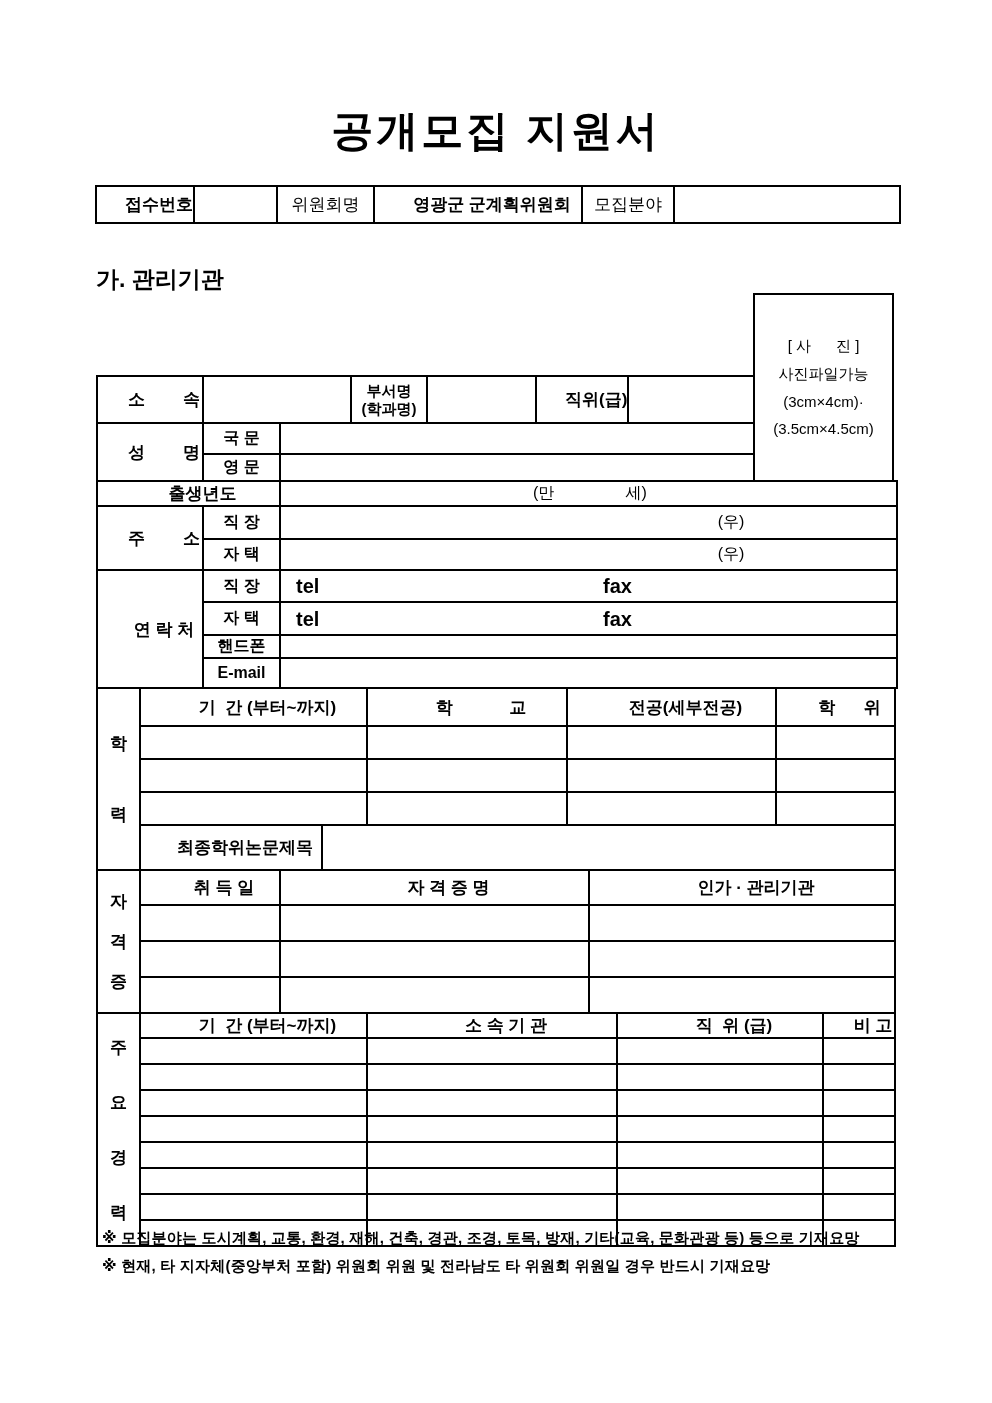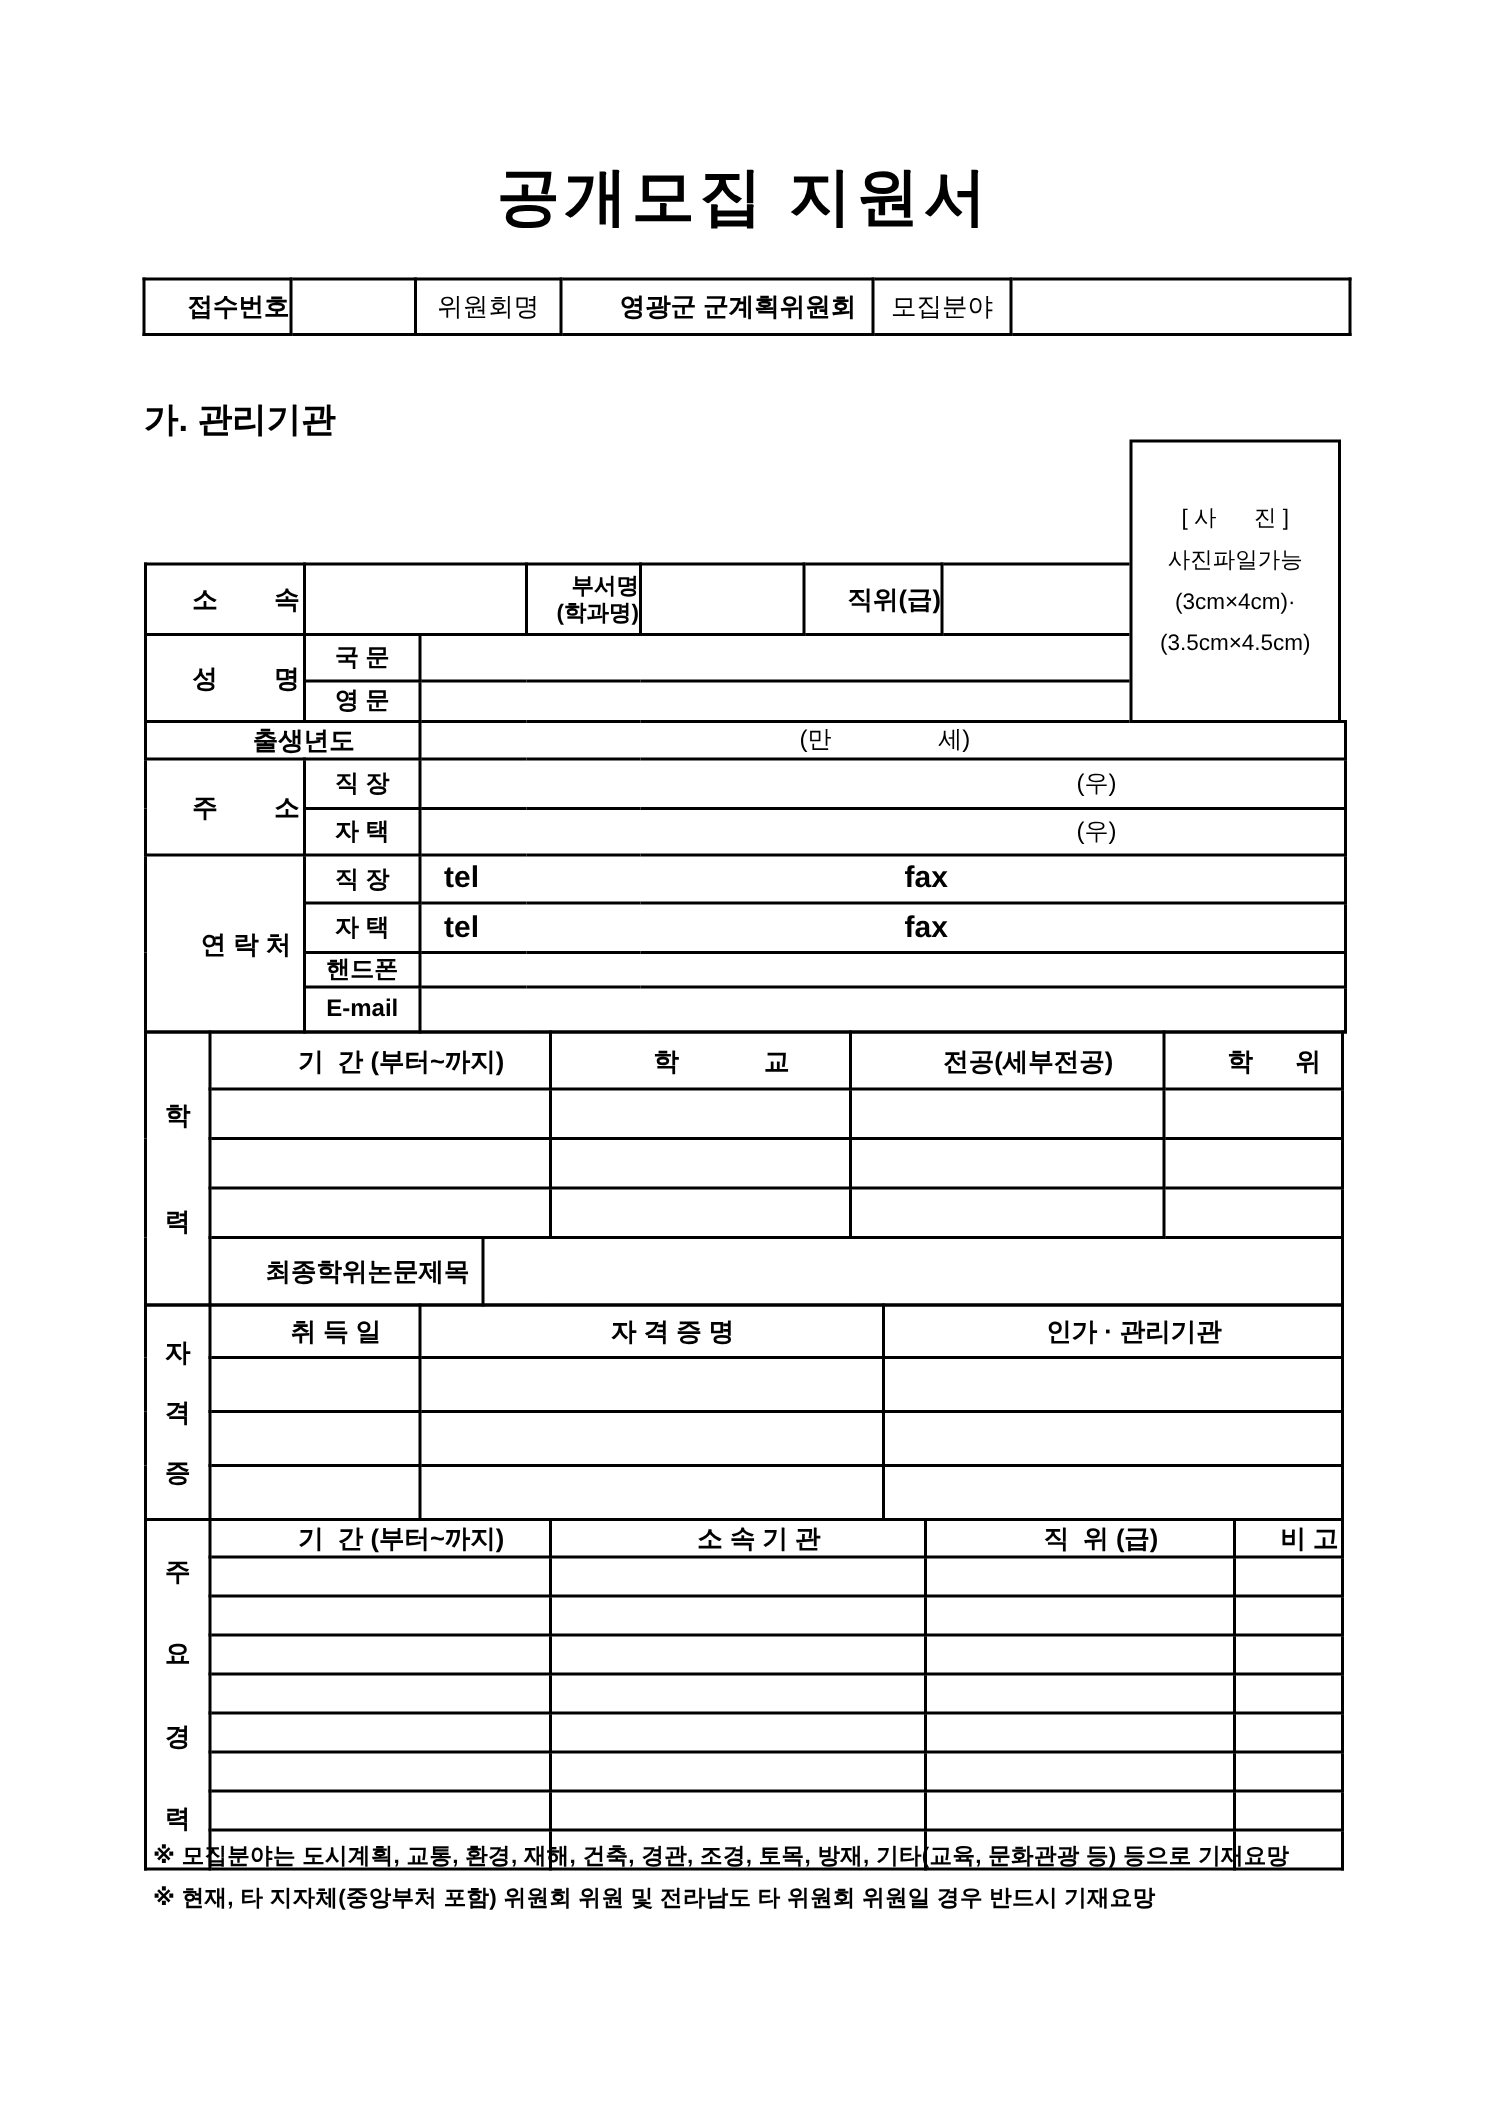--- a/index.html
+++ b/index.html
@@ -51,21 +51,21 @@
     width: 141px; height: 189px;
     border: 2px solid #000;
     background: #fff;
     z-index: 5;
     display: flex; flex-direction: column;
     justify-content: center; align-items: center;
     font-size: 15px; line-height: 1.85;
     white-space: pre;
   }
   .sub { font-size: 16px; font-weight: bold; border-radius: 15px; }
-  .small2 { font-size: 15px; font-weight: bold; line-height: 1.2; text-align: right; }
+  .small2 { font-size: 15px; font-weight: bold; line-height: 1.2; }
   .postal { text-align: right; padding-right: 152px; font-weight: normal; font-size: 16px; }
   .birthcell { text-align: left; padding-left: 252px; font-weight: normal; font-size: 16px; }
   .telfax { position: relative; width: 100%; height: 100%; }
   .telfax span {
     position: absolute; top: 50%; transform: translateY(-50%);
     font-size: 20px; font-weight: bold;
   }
   .telfax .tel-pos { left: 15px; }
   .telfax .fax-pos { left: 322px; }
   .vcell > div {

